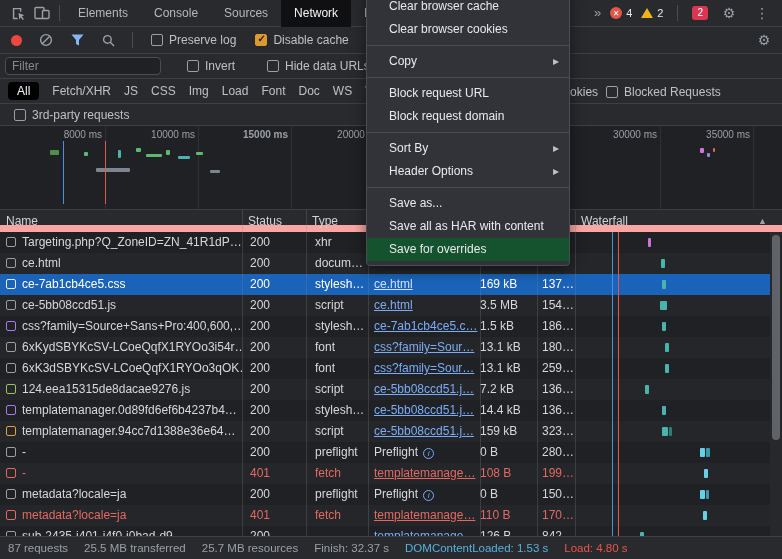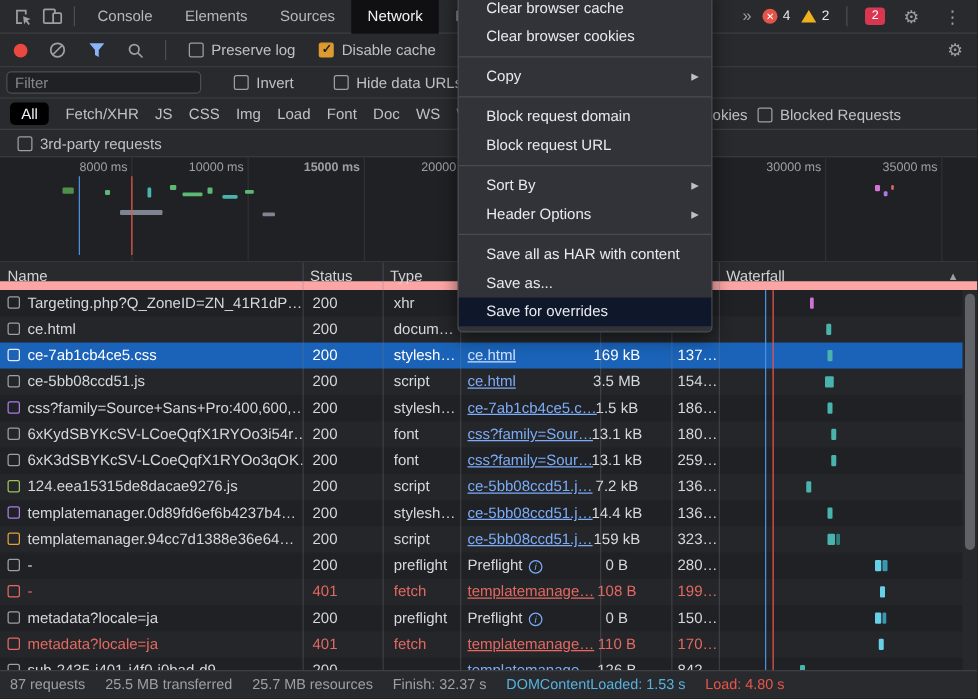--- a/index.html
+++ b/index.html
@@ -73,42 +73,42 @@
   .row:nth-child(even){background:#242629}
   .row.selected{background:#1a63b8}
   .row.selected,.row.selected .cell,.row.selected .link{color:#fff}
   .row.selected .link{color:#cfe2ff}
   .row.error,.row.error .cell,.row.error .link{color:#e46962}
   .cell{position:absolute;top:0;height:21px;line-height:21px;overflow:hidden;white-space:nowrap}
   .c-name{left:0;width:242px;padding-left:22px}
   .c-status{left:242px;width:64px;padding-left:8px}
   .c-type{left:299px;width:68px;padding-left:16px;text-overflow:ellipsis}
   .c-init{left:368px;width:112px;padding-left:6px}
-  .c-size{left:468px;width:57px;text-align:center;padding-right:6px}
+  .c-size{left:480px;width:57px;text-align:left;padding-right:6px}
   .c-time{left:537px;width:38px;padding-left:5px}
   .c-water{left:575px;width:195px}
   .row-icon{position:absolute;left:6px;top:5px;width:10px;height:10px;border:1.5px solid #9aa0a6;border-radius:2px}
   .link{color:#7cacf8;text-decoration:underline}
   .row.error .link{text-decoration:underline}
   .info-ico{display:inline-block;width:11px;height:11px;line-height:10px;border:1px solid #7cacf8;color:#7cacf8;border-radius:50%;font-size:8px;text-align:center;margin-left:5px;font-style:italic}
   .wmark{position:absolute;top:6px;height:9px;border-radius:1px}
   .wline{position:absolute;top:0;bottom:0;width:1px;z-index:4;pointer-events:none}
   .colline{position:absolute;top:0;bottom:0;width:1px;background:rgba(125,132,142,0.28);z-index:3;pointer-events:none}
   .scrollbar{position:absolute;right:0;top:22px;bottom:0;width:12px;background:#27282b;z-index:6}
   .scroll-thumb{position:absolute;left:2px;top:3px;width:8px;height:205px;background:#5f6368;border-radius:4px}
 
   
   .statusbar{position:absolute;left:0;right:0;bottom:0;height:23px;background:#292a2d;border-top:1px solid #3c4043;display:flex;align-items:center;gap:16px;padding:0 8px;font-size:11.5px;color:#9aa0a6;z-index:8}
   .sb-dcl{color:#56b2e0}
   .sb-load{color:#e8554a}
 
   
   .ctx{position:absolute;left:366px;top:-10px;width:204px;background:#323338;border:1px solid #4a4d52;border-radius:4px;box-shadow:0 4px 14px rgba(0,0,0,.5);z-index:50;padding:4px 0}
   .mi{height:23px;line-height:23px;padding:0 10px 0 22px;color:#e8eaed;position:relative;white-space:nowrap}
-  .mi.hl{background:#0f172a}
+  .mi.hl{background:#14532d}
   .mi .sub{position:absolute;right:10px;top:0;color:#bdc1c6}
   .msep{height:1px;background:#4a4c50;margin:4px 0}
 </style>
 </head>
 <body>
 
 <div class="devtools">
 
   <div class="tabbar">
     <span class="icon-btn">
@@ -118,22 +118,22 @@
         </svg>
     </span>
     <span class="icon-btn">
       <svg width="16" height="14" viewBox="0 0 16 14">
           <rect x="1" y="1.5" width="9" height="11" rx="1" fill="none" stroke="#9aa0a6" stroke-width="1.4"></rect>
           <rect x="8.5" y="4.5" width="6.5" height="8" rx="1" fill="#292a2d" stroke="#9aa0a6" stroke-width="1.4"></rect>
         </svg>
     </span>
     <span class="vsep"></span>
     <div class="tabs">
+        <div class="tab">Elements</div>
         <div class="tab">Console</div>
-        <div class="tab">Elements</div>
         <div class="tab">Sources</div>
         <div class="tab active">Network</div>
         <div class="tab">Performance</div>
       </div>
     <span class="tab-overflow">»</span>
     <div class="tab-right">
       <span class="badge">
         <span class="err-dot">✕</span>
         <span>4</span>
       </span>
@@ -460,24 +460,24 @@
       <span class="sb-item sb-dcl">DOMContentLoaded: 1.53 s</span>
       <span class="sb-item sb-load">Load: 4.80 s</span>
     </div>
 
   <div class="ctx">
       <div class="mi"><span>Clear browser cache</span></div>
       <div class="mi"><span>Clear browser cookies</span></div>
       <div class="msep"></div>
       <div class="mi"><span>Copy</span><span class="sub">▸</span></div>
       <div class="msep"></div>
+      <div class="mi"><span>Block request URL</span></div>
       <div class="mi"><span>Block request domain</span></div>
-      <div class="mi"><span>Block request URL</span></div>
       <div class="msep"></div>
       <div class="mi"><span>Sort By</span><span class="sub">▸</span></div>
       <div class="mi"><span>Header Options</span><span class="sub">▸</span></div>
       <div class="msep"></div>
+      <div class="mi"><span>Save as...</span></div>
       <div class="mi"><span>Save all as HAR with content</span></div>
-      <div class="mi"><span>Save as...</span></div>
       <div class="mi hl"><span>Save for overrides</span></div>
     </div>
 
 </div>
 
 </body></html>

